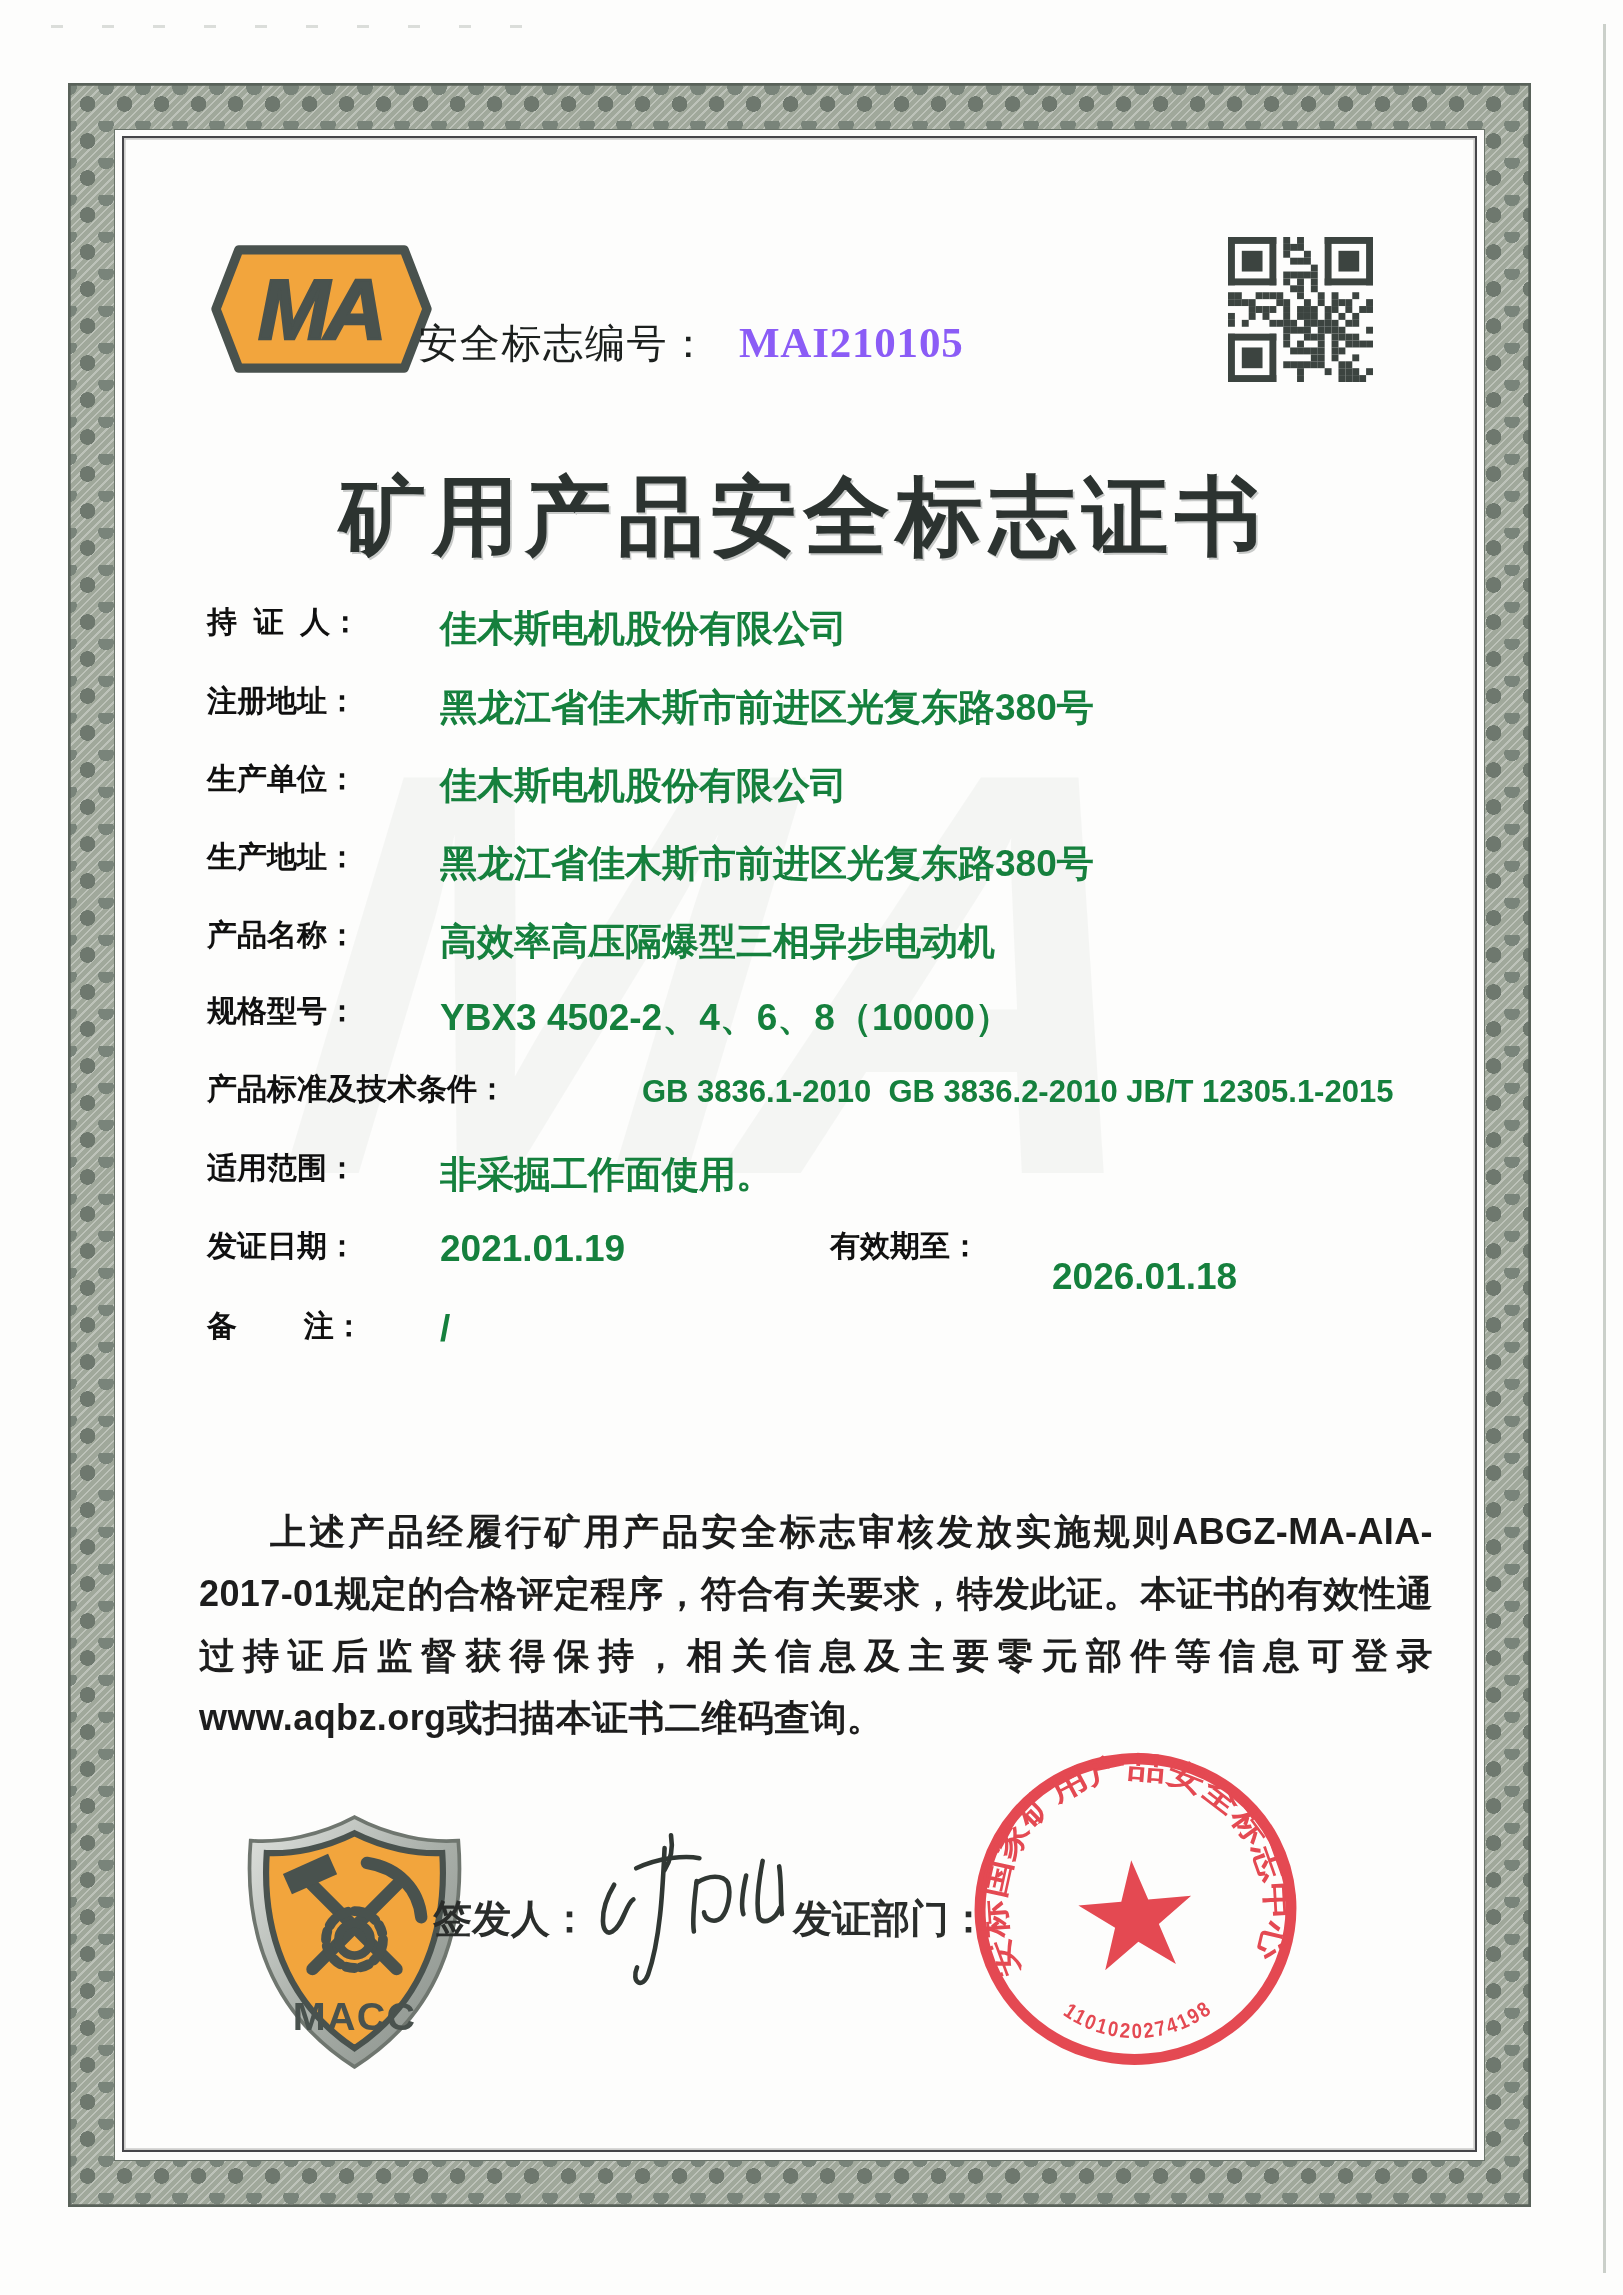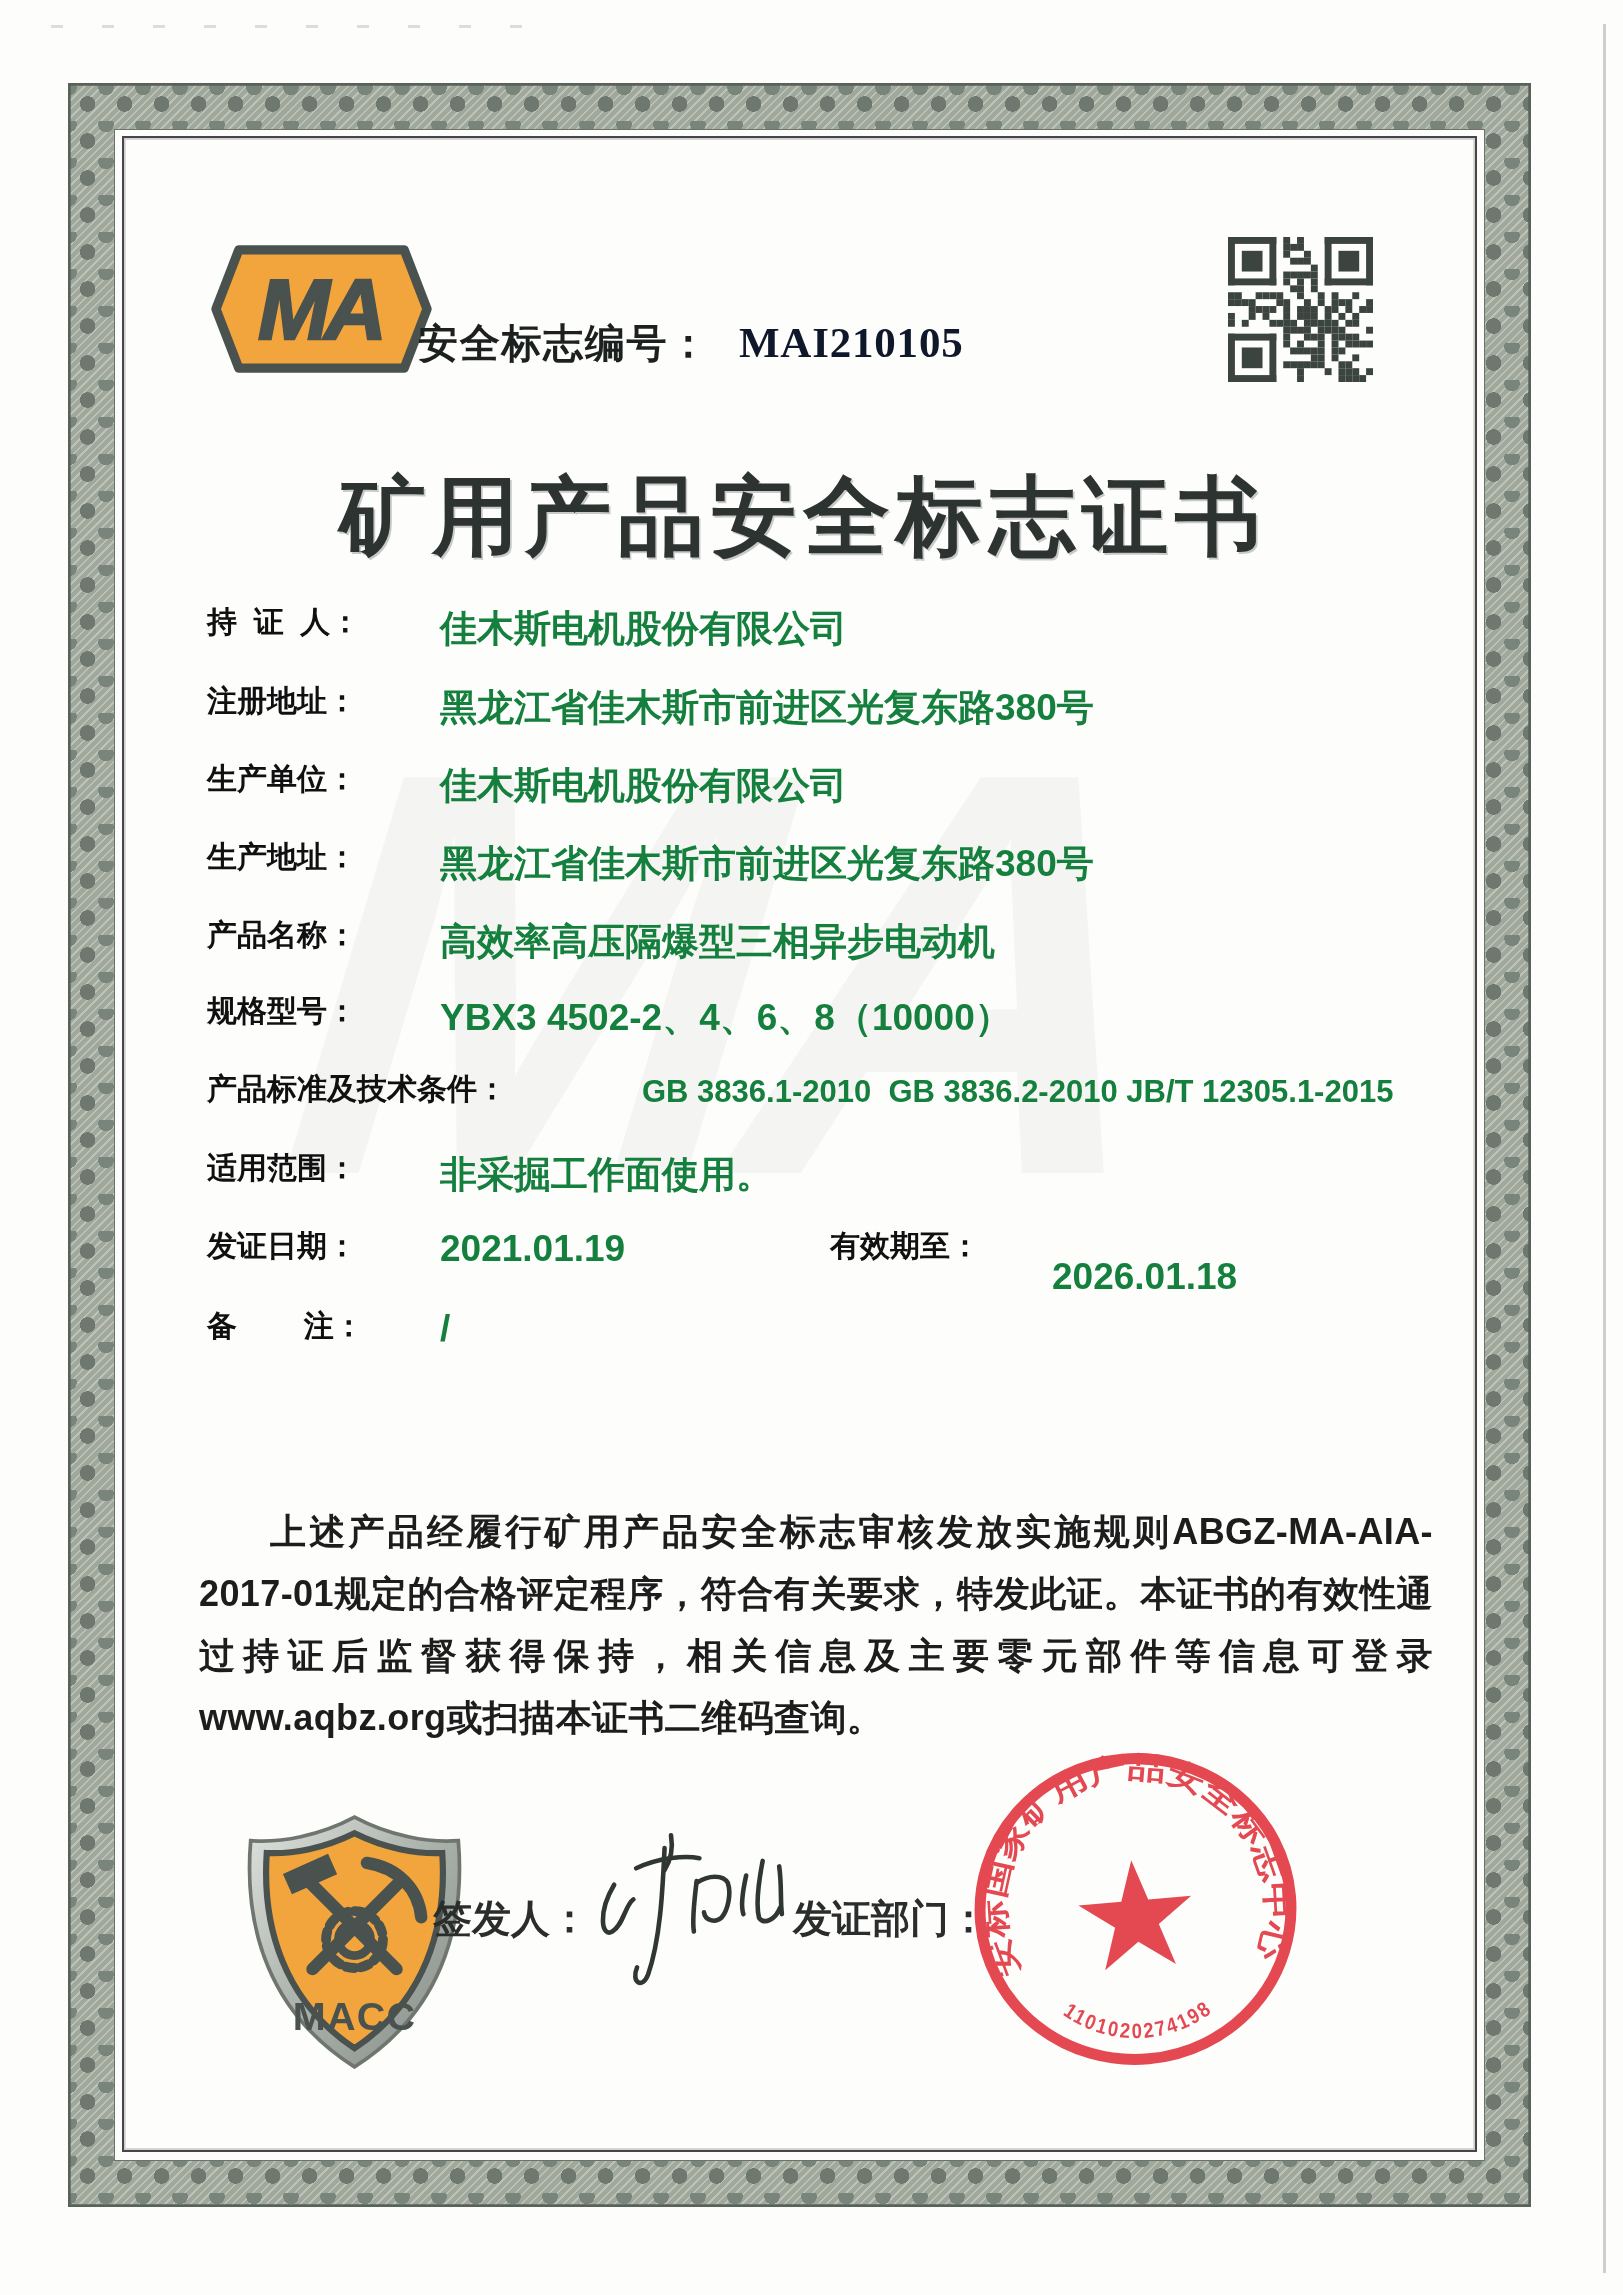--- a/index.html
+++ b/index.html
@@ -21,23 +21,23 @@
     border:1.7px solid #59625a; box-shadow: inset 0 0 0 1.7px #59625a;}
   .frame-band::after{content:"";position:absolute;inset:45px;background:#fdfdfc;border:0.8px solid #6a746a;}
   .frame-inner{position:absolute;left:122px;top:136px;width:1355px;height:2016px;box-sizing:border-box;
     border:2.5px solid #46464a; box-shadow: inset 0 0 0 1.7px rgba(120,120,118,.35);}
 
   .watermark{position:absolute;left:296px;top:643px;font-size:575px;font-weight:900;font-style:italic;
     letter-spacing:-24px;color:#79857a;opacity:.06;transform:skewX(-6deg);pointer-events:none;}
 
   .ma-logo{position:absolute;left:210px;top:244px;}
   .mark-line{position:absolute;left:403px;top:301px;white-space:pre;}
-  .mark-label{font-size:40px;font-weight:700;letter-spacing:1.7px;color:#1c201e;}
+  .mark-label{font-size:40px;font-weight:400;letter-spacing:1.7px;color:#1c201e;}
   .mark-number{font-family:"Liberation Serif",serif;font-size:43px;font-weight:600;
-    color:#0f172a;margin-left:29px;letter-spacing:0.8px;}
+    color:#8b5cf6;margin-left:29px;letter-spacing:0.8px;}
   .qr{position:absolute;left:1228px;top:237px;}
 
   .title{position:absolute;left:72px;top:459px;width:1463px;text-align:center;
     font-size:86px;font-weight:700;letter-spacing:6.8px;color:#2c3330;
     text-shadow:1.7px 1.7px 0 rgba(44,51,48,.25);}
 
   .rows{position:absolute;left:207px;top:0;width:1353px;}
   .row{position:absolute;left:0;height:51px;white-space:pre;}
   .flabel{position:absolute;left:0;top:0;font-size:30px;font-weight:800;color:#101010;white-space:pre;}
   .fvalue{position:absolute;left:233px;top:1.7px;font-size:37px;font-weight:700;color:#15803d;white-space:pre;}

